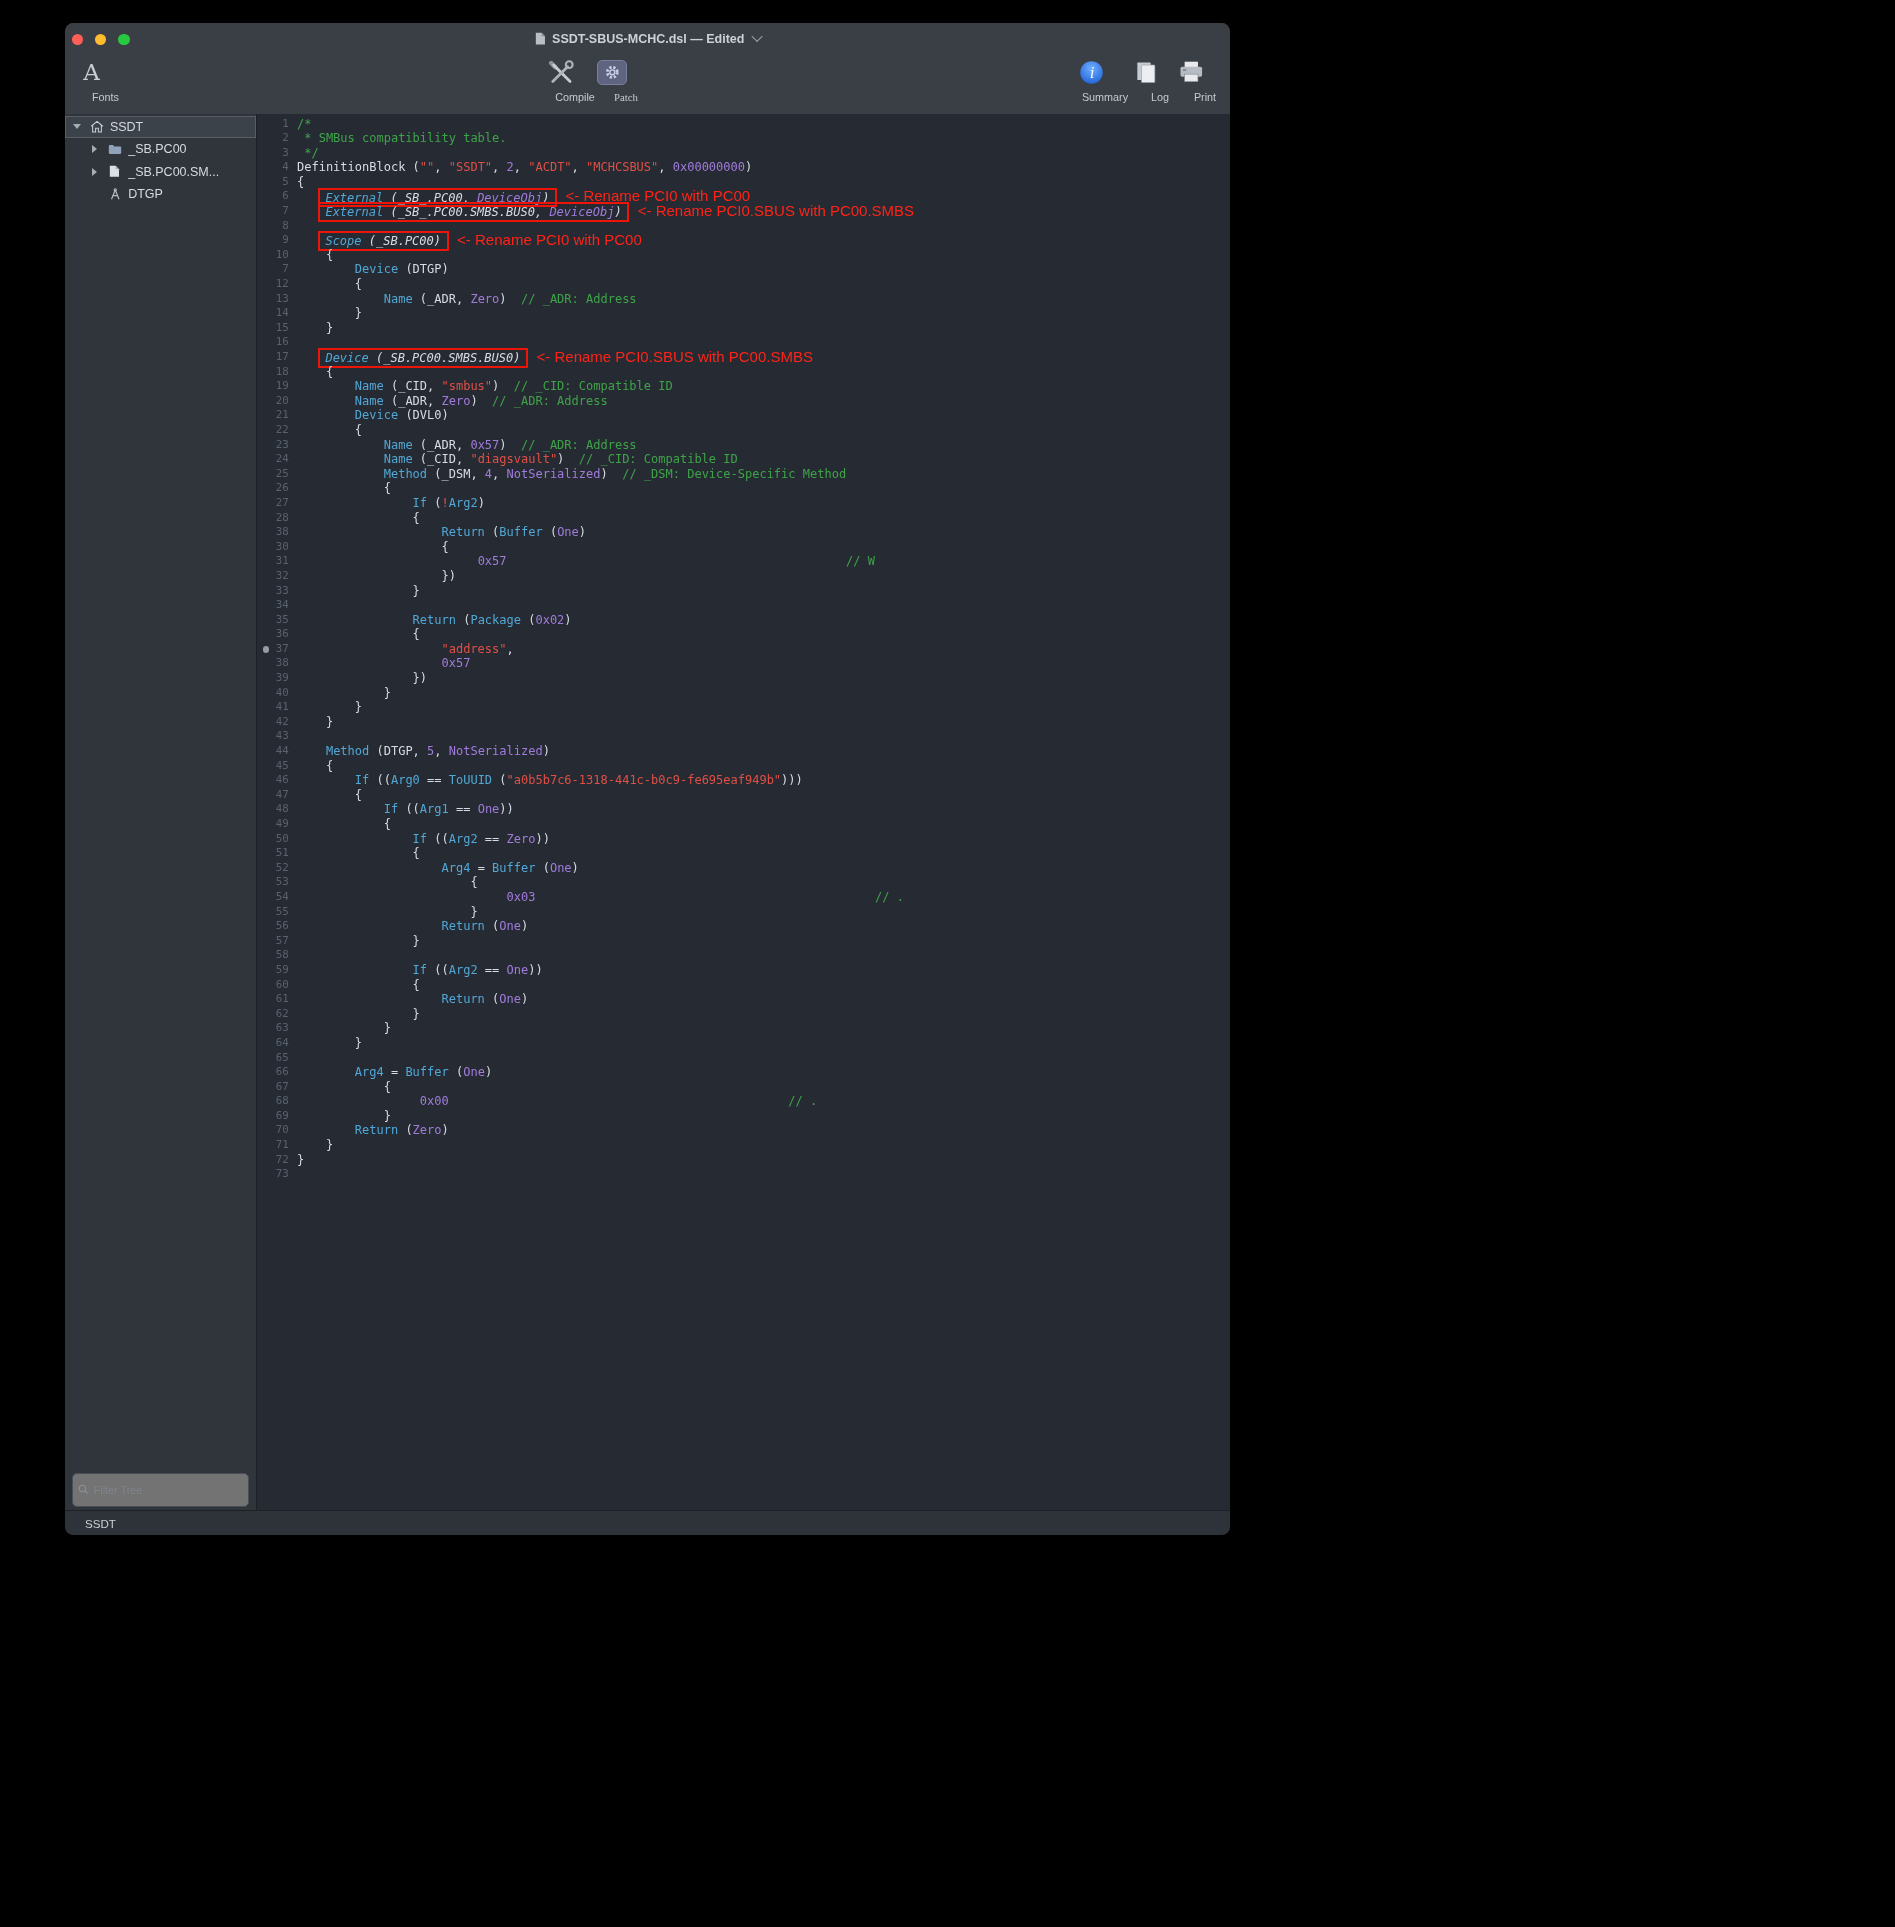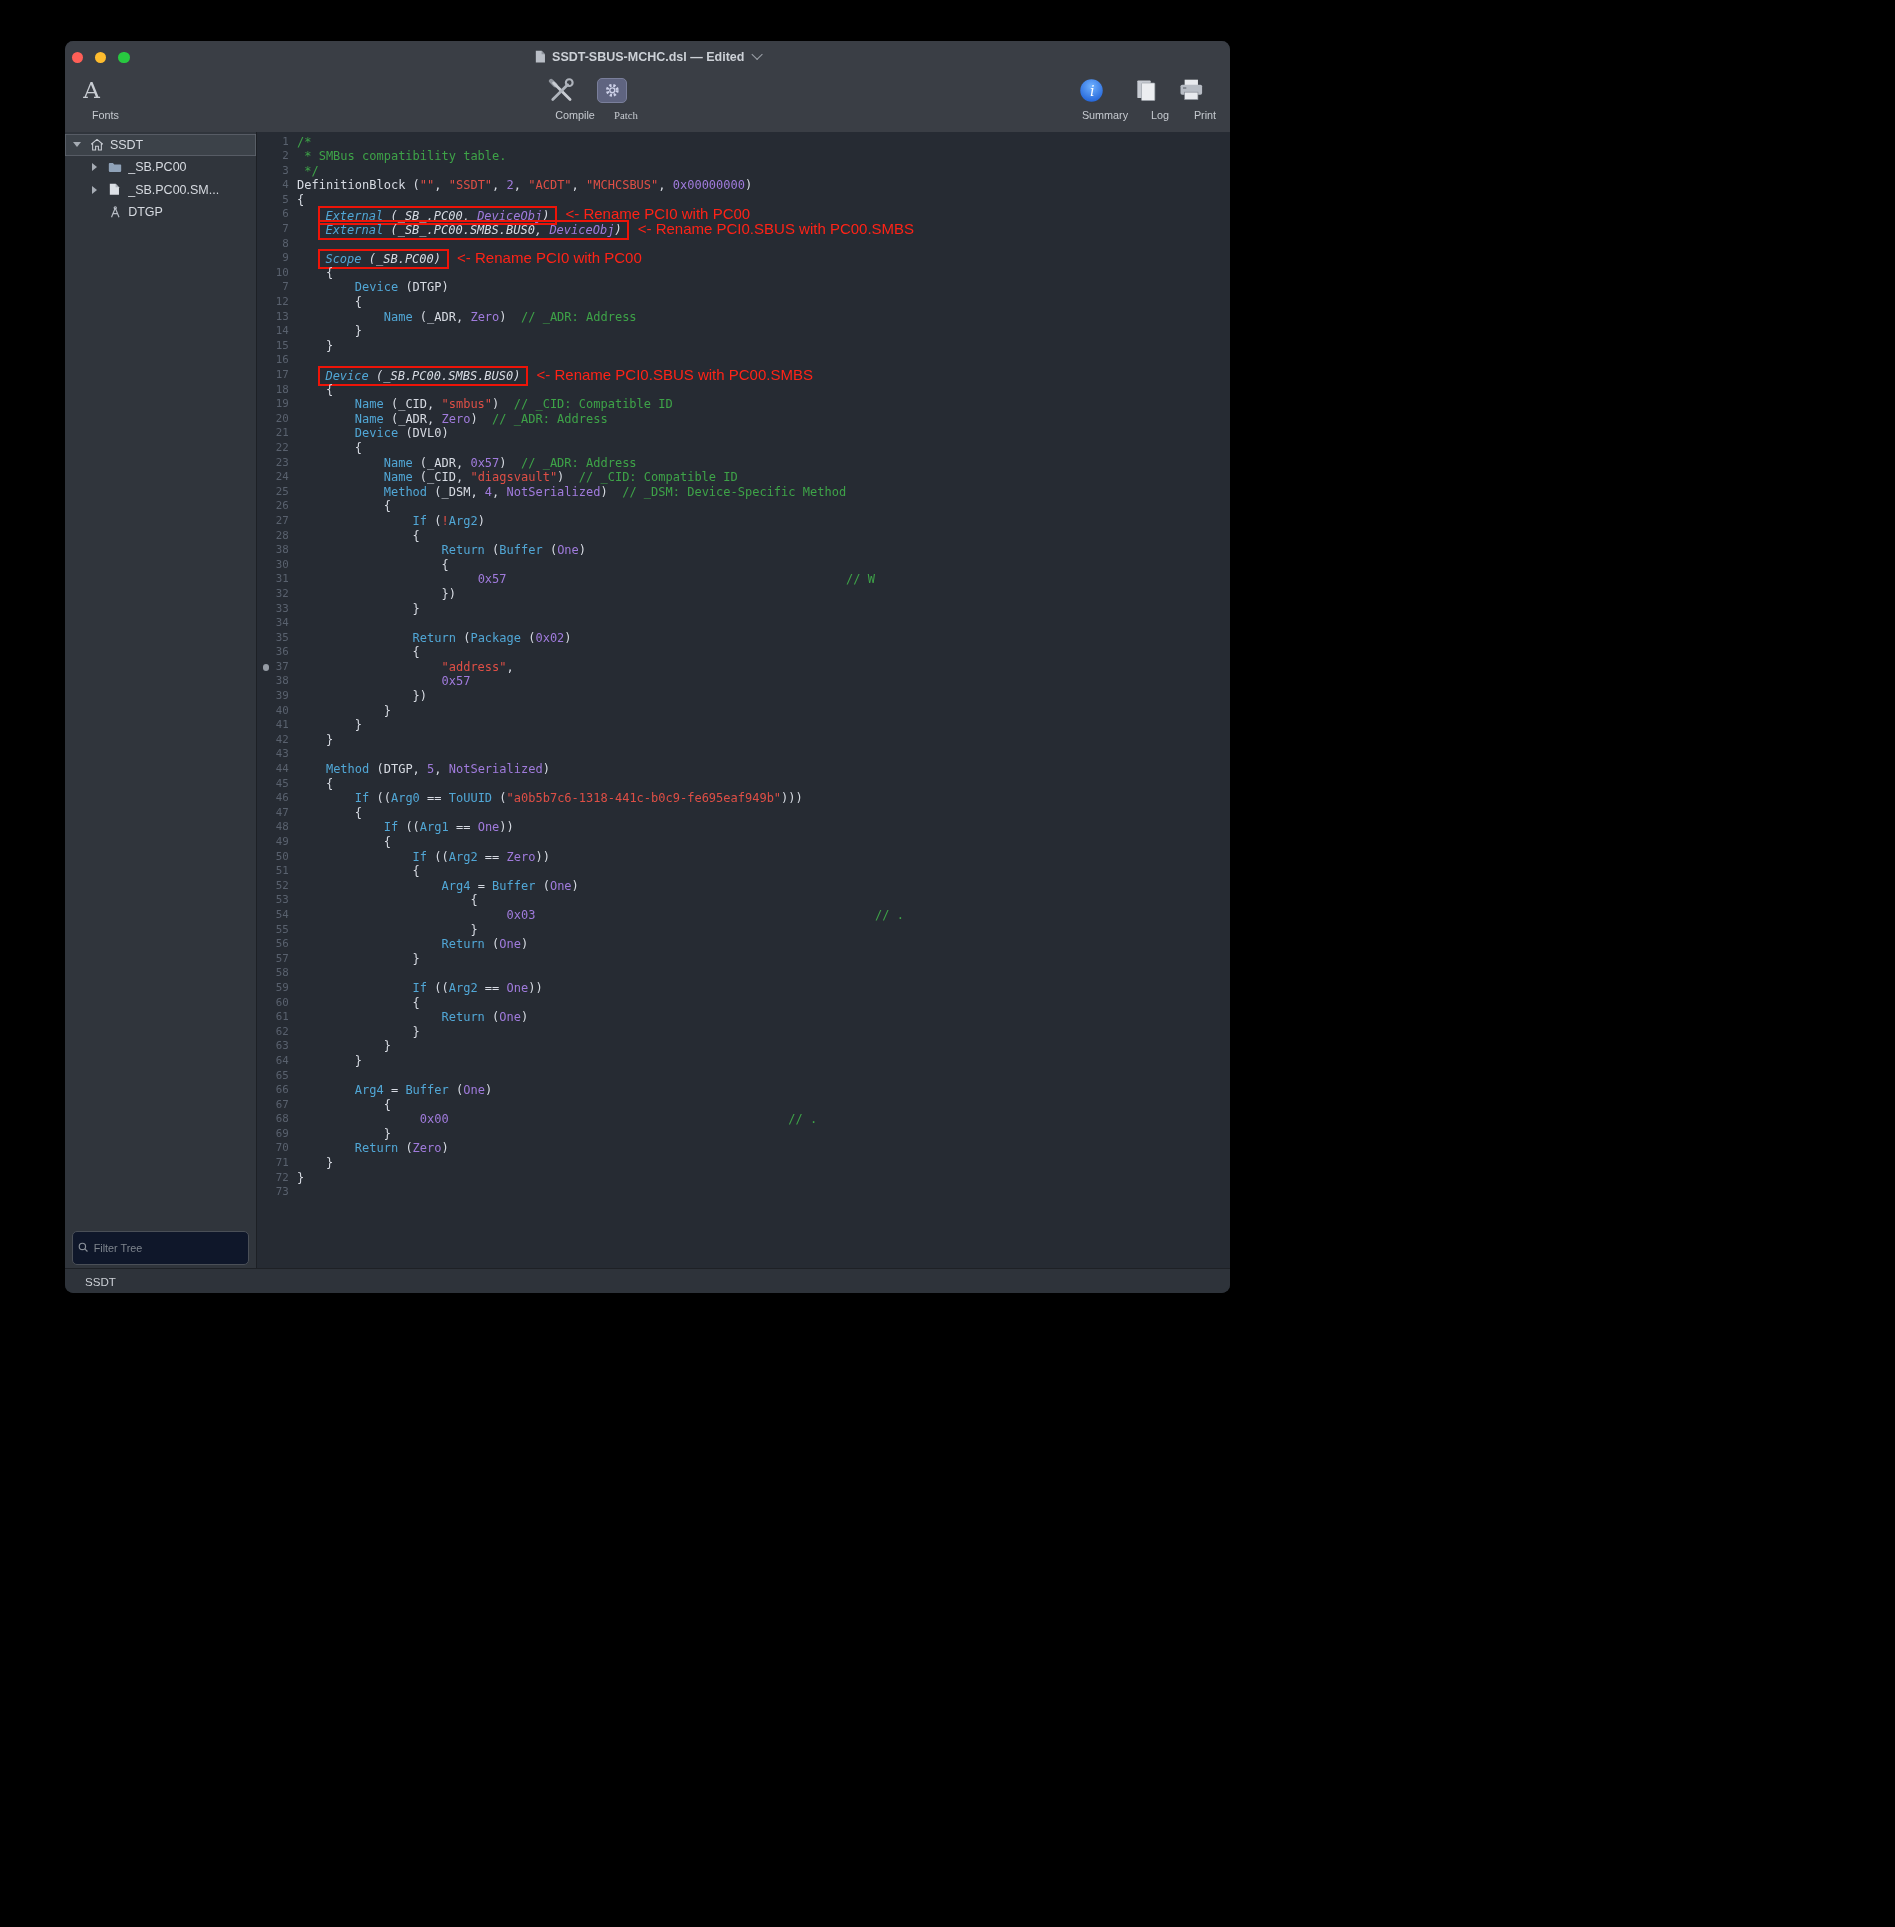--- a/index.html
+++ b/index.html
@@ -2,21 +2,21 @@
 <html style="font-size:13.3px"><head>
 <meta charset="utf-8">
 <style>
   html,body{margin:0;padding:0;}
   body{
     width:1896px;height:1927px;position:relative;background:#000;
     font-family:"Liberation Sans","DejaVu Sans",sans-serif;
     overflow:hidden;
   }
   .window{
-    position:absolute;left:65px;top:41px;width:1165px;height:1252px;
+    position:absolute;left:65px;top:23px;width:1165px;height:1512px;
     border-radius:8.3px;background:#262B33;overflow:hidden;
     box-shadow:0 25px 58px rgba(0,0,0,.6);
   }
   
   .header{height:91px;background:#3A3E45;border-bottom:0.8px solid #1E2126;position:relative;}
   .titlebar{height:33px;position:relative;}
   .traffic{position:absolute;top:10.8px;left:6.6px;display:flex;gap:11.6px;}
   .light{width:11.6px;height:11.6px;border-radius:50%;}
   .l-red{background:#FF5F57;}.l-yellow{background:#FEBC2E;}.l-green{background:#28C840;}
   .title-wrap{position:absolute;left:0;right:0;top:9.1px;display:flex;justify-content:center;align-items:center;gap:6.6px;color:#CDD1D7;font-size:12.5px;font-weight:600;}
@@ -31,21 +31,21 @@
   .main{position:absolute;top:91px;left:0;right:0;bottom:25px;display:flex;}
   .sidebar{width:191px;background:#30353C;border-right:0.8px solid #1D2025;position:relative;flex:none;}
   .tree{padding-top:1.7px;}
   .srow{height:22.4px;display:flex;align-items:center;font-size:12.5px;color:#D6DAE0;padding-left:8.3px;box-sizing:border-box;}
   .srow.child{padding-left:26.6px;}
   .srow.sel{background:#3C4249;box-shadow:0 0 0 0.8px #60666F inset;}
   .tri{width:15px;flex:none;display:flex;align-items:center;}
   .tri-down{width:0;height:0;border-left:4.2px solid transparent;border-right:4.2px solid transparent;border-top:5px solid #A6ACB4;}
   .tri-right{width:0;height:0;border-top:4.2px solid transparent;border-bottom:4.2px solid transparent;border-left:5px solid #A6ACB4;}
   .sic{width:16.6px;margin-right:5px;flex:none;display:flex;justify-content:center;}
-  .filter{position:absolute;left:6.6px;right:6.6px;bottom:3.3px;height:20px;background:#0f172a;border:0.8px solid #4A4F57;border-radius:5px;display:flex;align-items:center;padding:16px 5px;box-sizing:border-box;}
+  .filter{position:absolute;left:6.6px;right:6.6px;bottom:3.3px;height:20px;background:#737373;border:0.8px solid #4A4F57;border-radius:5px;display:flex;align-items:center;padding:16px 5px;box-sizing:border-box;}
   .filter input{background:transparent;border:none;outline:none;color:#D6DAE0;font-size:10.8px;width:100%;margin-left:3.3px;font-family:inherit;}
   .filter input::placeholder{color:#7E858E;}
   
   .editor{flex:1;background:#262B33;overflow:hidden;padding-top:2.5px;font-family:"DejaVu Sans Mono","Liberation Mono",monospace;font-size:12px;}
   .line{display:flex;height:14.6px;line-height:14.6px;position:relative;}
   .ln{flex:0 0 40px;box-sizing:border-box;text-align:right;padding-right:8.3px;color:#59616E;font-size:10.8px;}
   .lc{white-space:pre;}
   .sg-p{color:#D7DBE3}.sg-k{color:#51A7D6}.sg-t{color:#A07BDC}.sg-s{color:#DF4F46}.sg-c{color:#3EA348}
   .sg-ann{color:#FF2317;font-family:"Liberation Sans",sans-serif;font-size:15px;line-height:14.6px;margin-left:8.3px;}
   .red-box{border:2.5px solid #EE1408;padding:0.8px 5.8px;margin-left:-8.3px;font-style:italic;}

